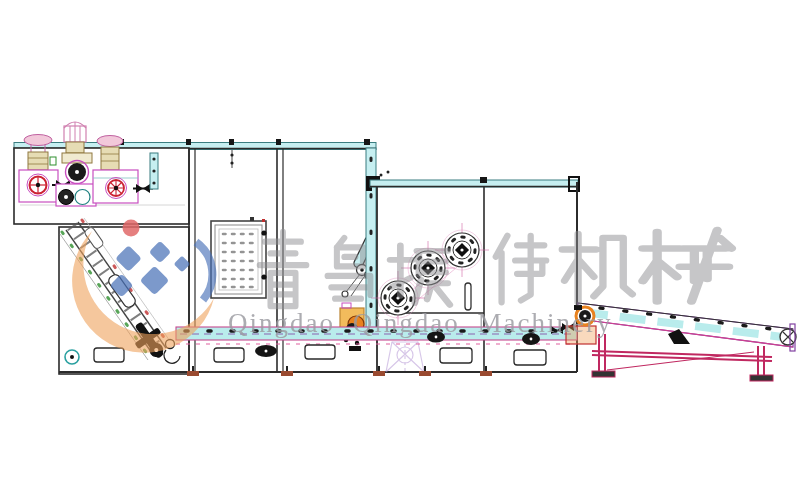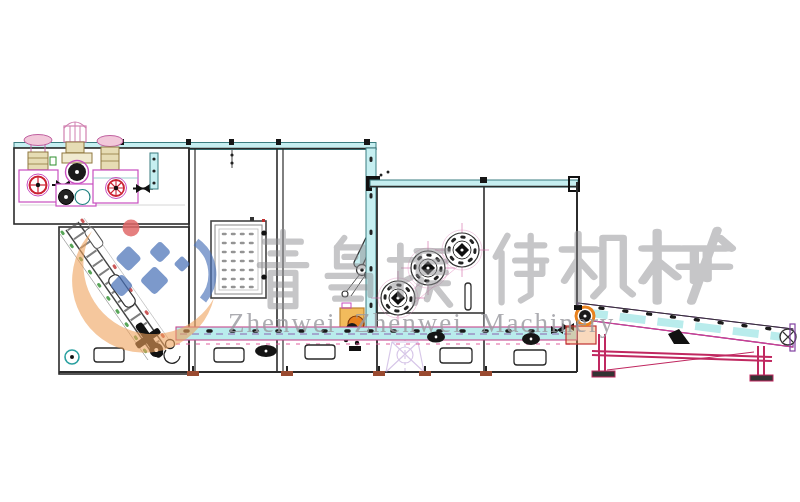--- a/index.html
+++ b/index.html
@@ -346,15 +346,15 @@
     </g>
     <g transform="translate(560,230) scale(1.13,0.975)">
       <path d="M16,4 V74 M2,20 H32 M16,30 L4,52 M16,30 L30,48 M38,8 V58 L30,68 M38,8 H56 M56,8 V58 L64,66"></path>
     </g>
     <g transform="translate(640,226) scale(1.43,1.02)">
       <path d="M12,6 V74 M2,22 H28 M12,34 L2,54 M12,34 L26,50 M30,22 H60 M28,40 H62 M38,24 V54 M47,24 V52 M54,4 L36,74 M56,12 L64,22"></path>
     </g>
   </g>
 </svg>
 
-<div id="wm-en">Zhenwei Zhenwei Machinery</div>
+<div id="wm-en">Qingdao Qingdao Machinery</div>
 
 </div>
 
 </body></html>

